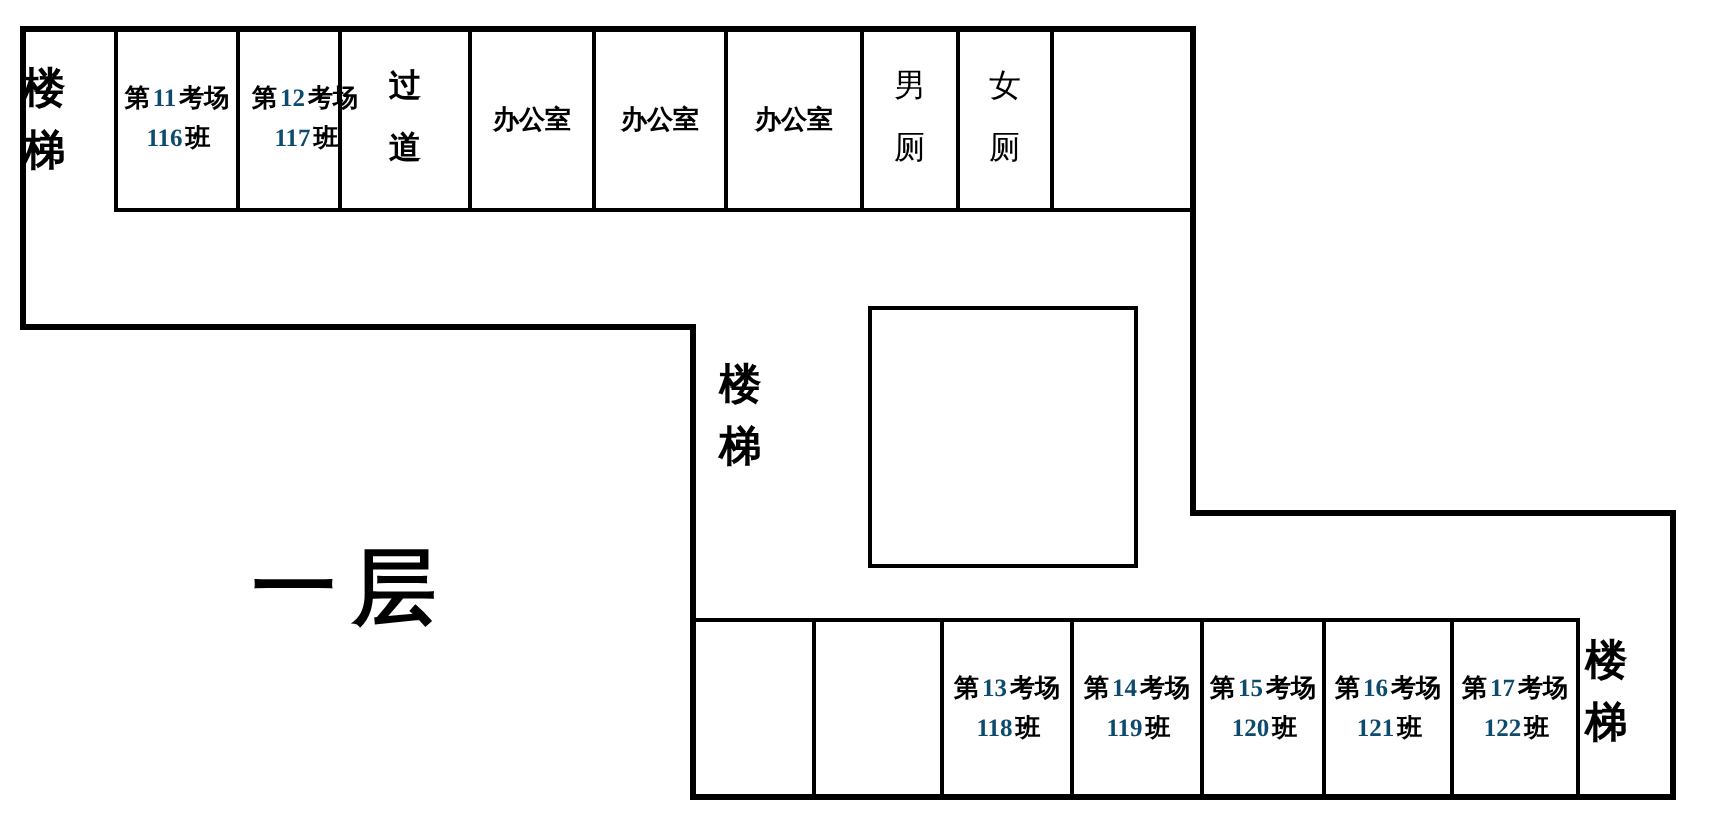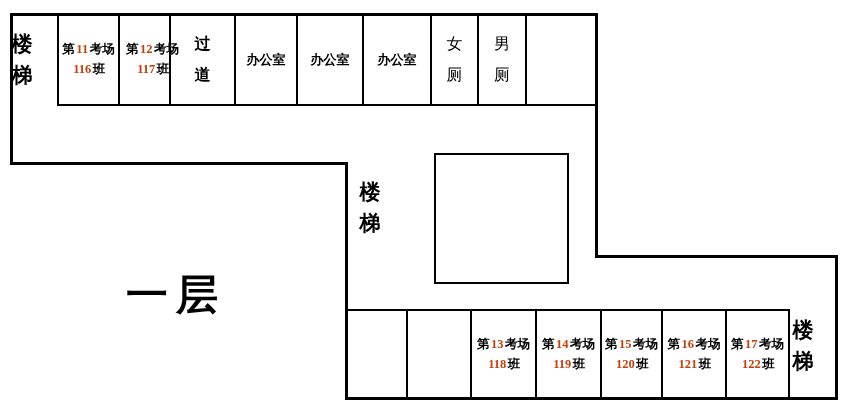--- a/index.html
+++ b/index.html
@@ -73,21 +73,21 @@
     position: absolute;
     font-weight: bold;
     font-size: 42px;
     letter-spacing: 8px;
     line-height: 1;
     white-space: nowrap;
   }
 
   .num {
     font-family: "Liberation Serif", serif;
-    color: #c2410c;
+    color: #0c4a6e;
     padding: 0 0.12em;
   }
 </style>
 </head>
 <body>
 
 <div id="plan">
 
   <svg id="outline-svg" width="857" height="420" viewBox="0 0 857 420">
     <polygon points="11.5,14.5 596.5,14.5 596.5,256.5 836.5,256.5 836.5,398.5 346.5,398.5 346.5,163.5 11.5,163.5" fill="none" stroke="#000000" stroke-width="3"></polygon>
@@ -115,25 +115,25 @@
     </div>
     <div class="cell" style="width:62px;">
       <div class="office-label">办公室</div>
     </div>
     <div class="cell" style="width:66px;">
       <div class="office-label">办公室</div>
     </div>
     <div class="cell" style="width:68px;">
       <div class="office-label">办公室</div>
     </div>
+    <div class="cell" style="width:48px;">
+      <div class="vert toilet-label">男厕</div>
+    </div>
     <div class="cell" style="width:47px;">
       <div class="vert toilet-label">女厕</div>
-    </div>
-    <div class="cell" style="width:48px;">
-      <div class="vert toilet-label">男厕</div>
     </div>
   </div>
 
   <div class="label-area" style="left:358px; top:172px; width:46px; height:72px;">
     <div class="vert stairs-label">楼梯</div>
   </div>
 
   <div class="inner-box" style="left:434px; top:153px; width:135px; height:131px;"></div>
 
   <div class="floor-title" style="left:126px; top:274px;">一层</div>

